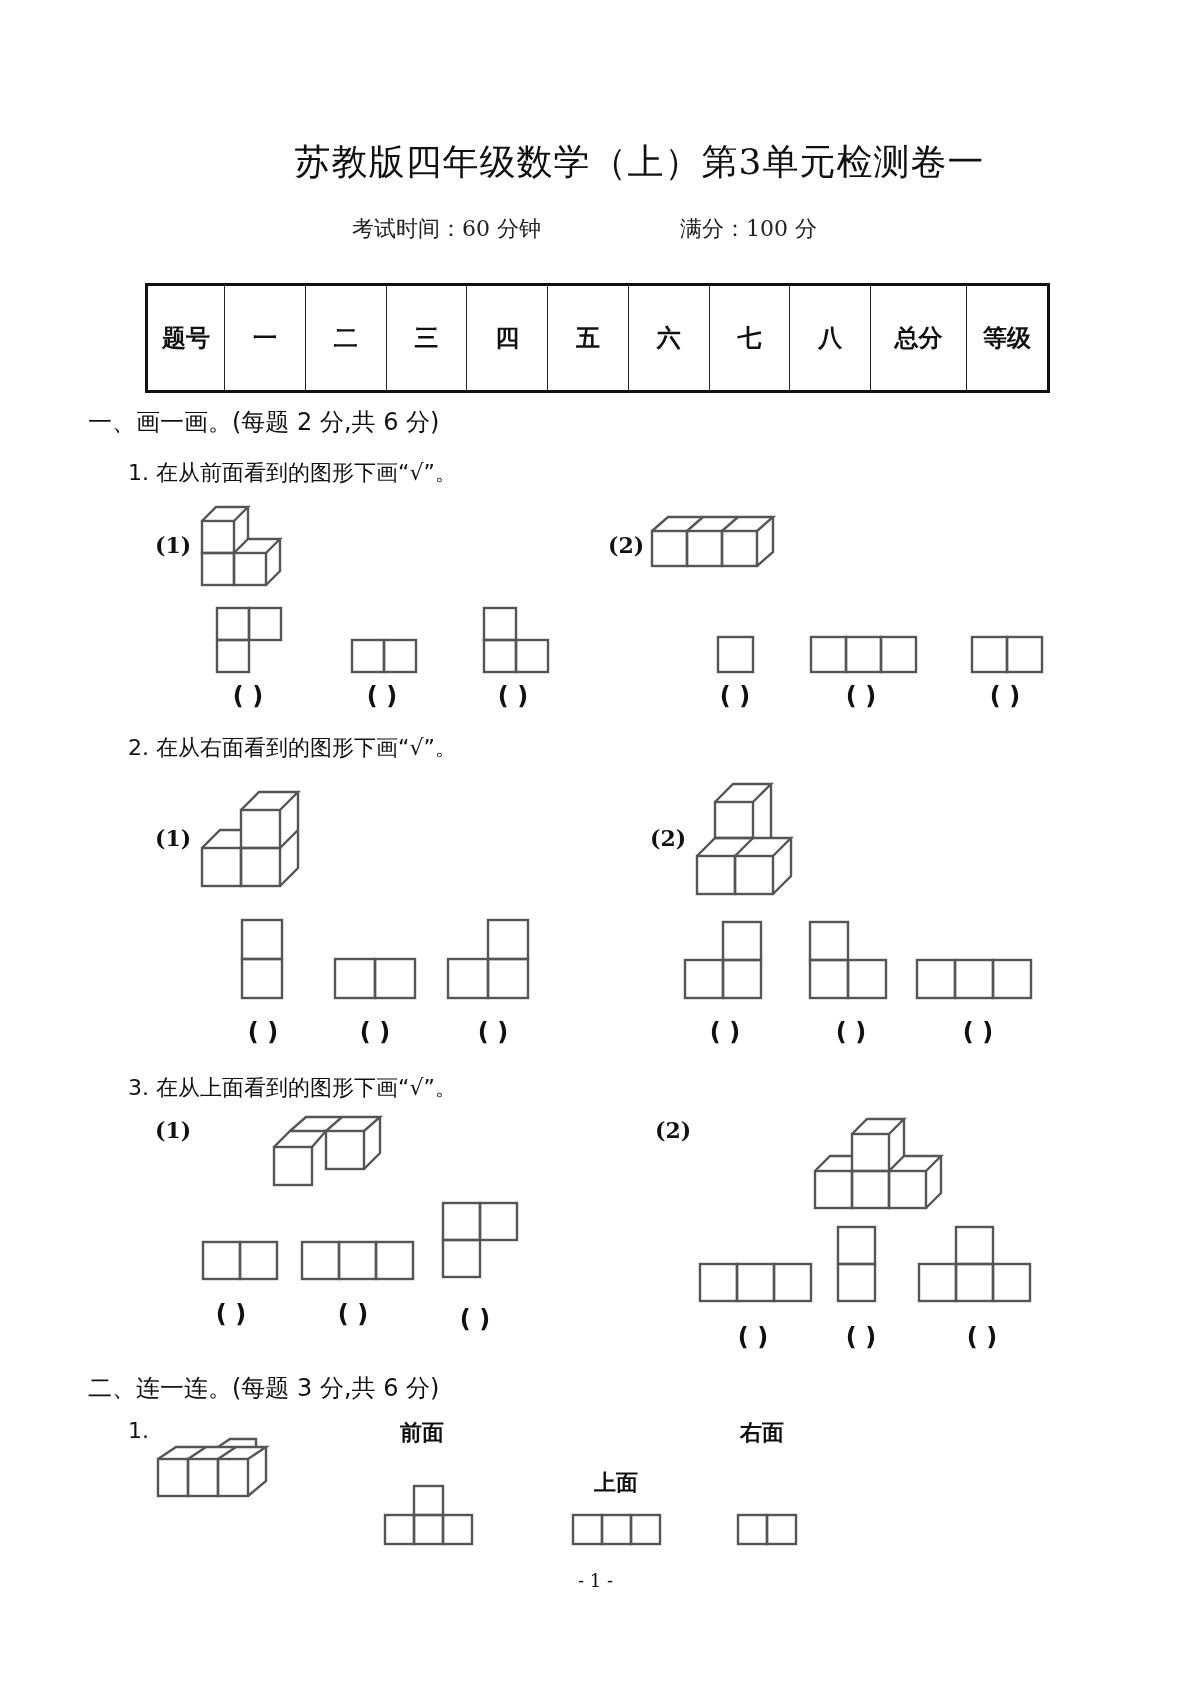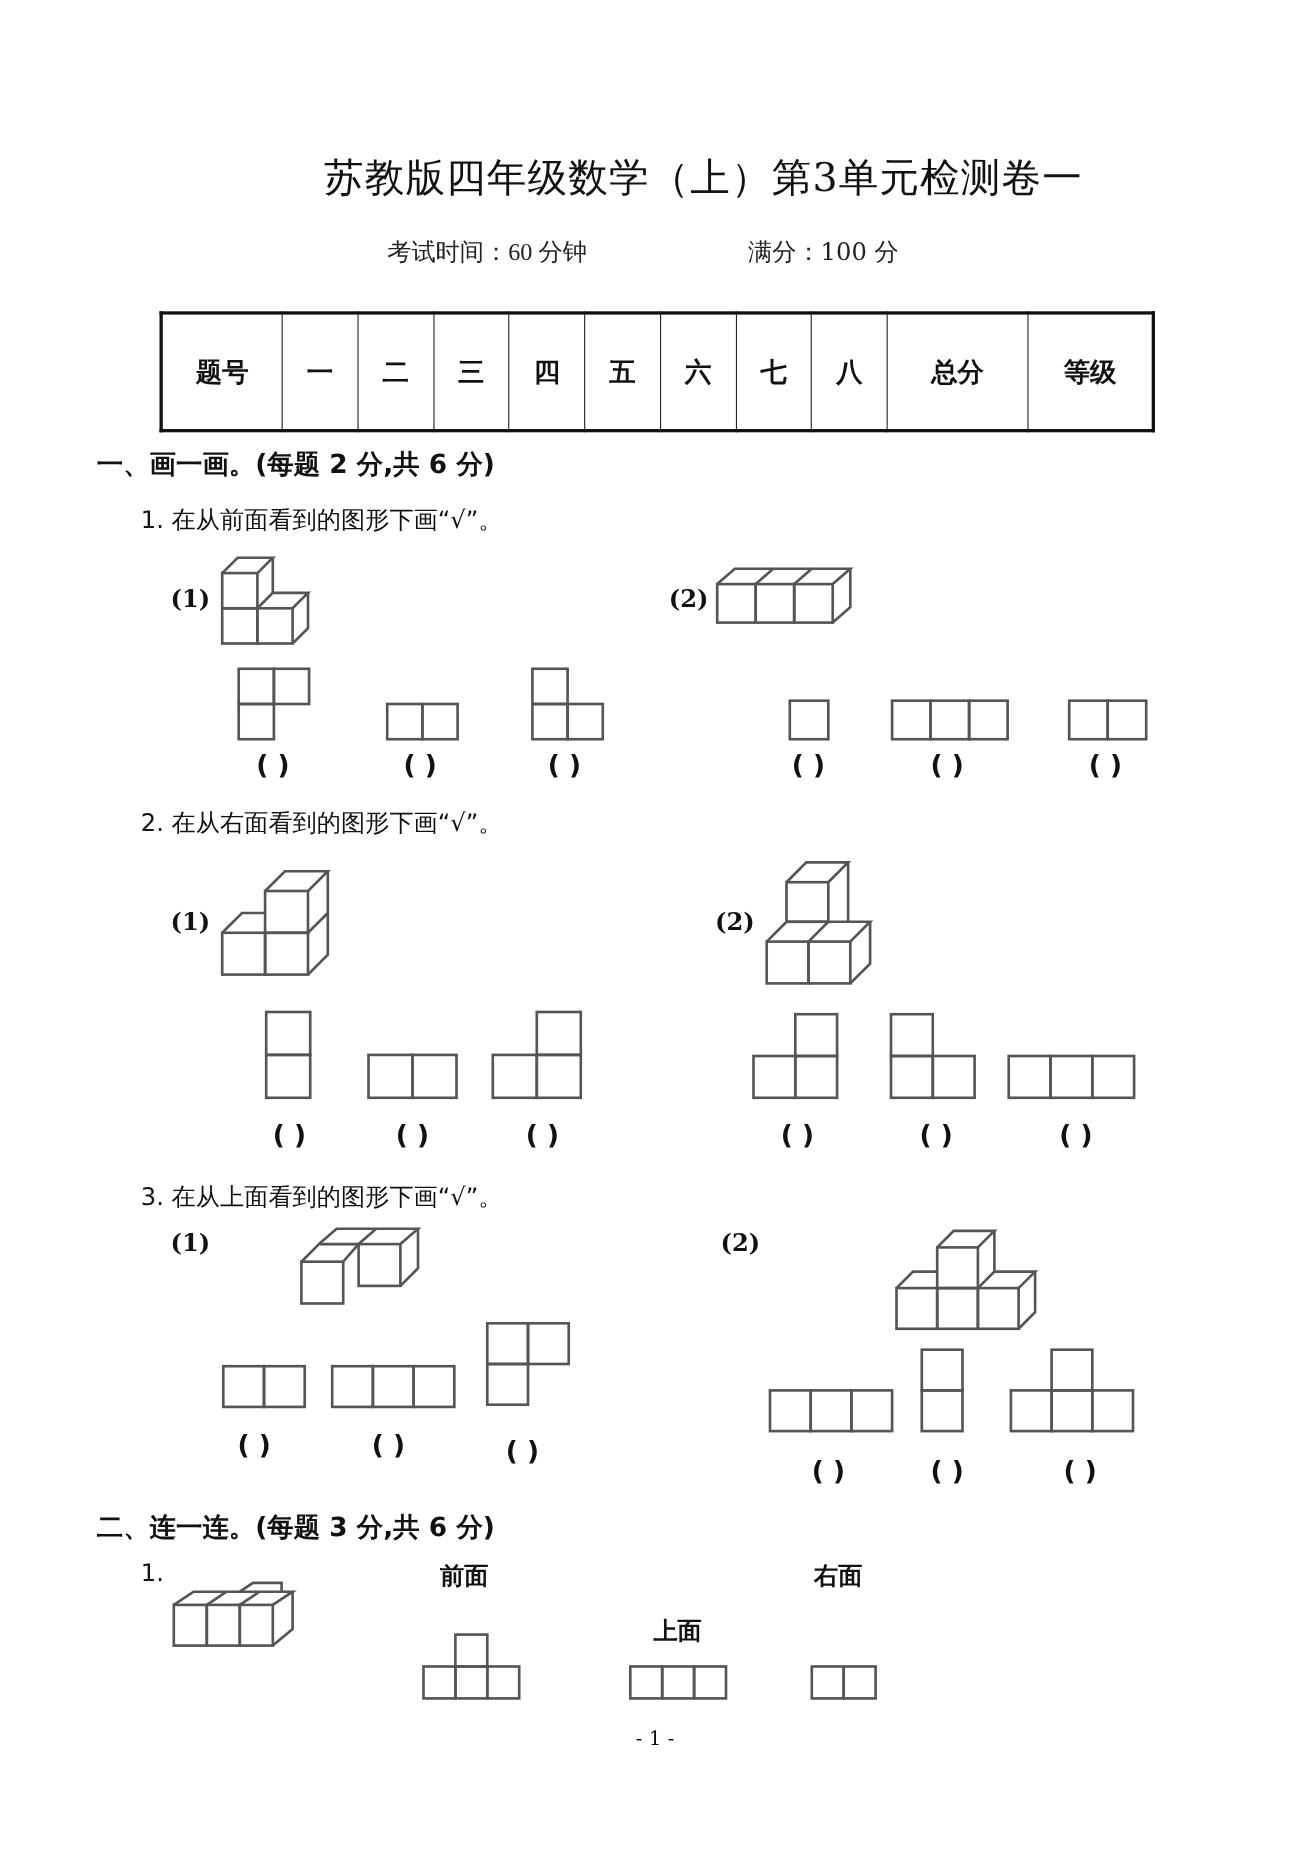--- a/index.html
+++ b/index.html
@@ -4,37 +4,37 @@
 <style>
   html, body { margin: 0; padding: 0; background: #ffffff; }
   body { width: 1191px; height: 1684px; position: relative; overflow: hidden;
          font-family: "DejaVu Sans", "Liberation Sans", sans-serif; color: #111; }
   .abs { position: absolute; }
   .title { left: 0; width: 1191px; top: 138px; text-align: center; font-size: 36px;
            font-family: "DejaVu Serif", "Liberation Serif", serif; letter-spacing: 1px; color: #111; padding-left: 44px; }
   .subtitle { top: 214px; font-size: 22px; font-family: "DejaVu Serif", "Liberation Serif", serif; color: #222; }
   table.score { position: absolute; left: 145px; top: 283px; width: 905px; height: 110px;
                 border-collapse: collapse; border: 3px solid #111; }
-  table.score td { border: 1.5px solid #222; text-align: center; font-weight: bold; font-size: 24px; padding: 16px; }
+  table.score td { border: 1.5px solid #222; text-align: center; font-weight: bold; font-size: 24px; padding: 0; }
   table.score td.head { width: 76px; }
-  .sec { font-weight: bold; font-size: 24px; color: #111; }
+  .sec { font-weight: normal; font-size: 24px; color: #111; }
   .q { font-weight: normal; font-size: 22px; color: #111; }
   .lbl { font-weight: bold; font-size: 22px; font-family: "DejaVu Serif", "Liberation Serif", serif; }
   .paren { font-weight: bold; font-size: 24px; letter-spacing: 0; width: 70px; text-align: center; }
   svg.fig { position: absolute; overflow: visible; }
   svg.fig path, svg.fig rect, svg.fig line, svg.fig polyline, svg.fig polygon { fill: none; stroke: #555; stroke-width: 2.4; stroke-linejoin: miter; }
   .pageno { top: 1570px; left: 0; width: 1191px; text-align: center; font-size: 18px;
             font-family: "DejaVu Serif", "Liberation Serif", serif; }
   .view-lbl { font-weight: bold; font-size: 22px; }
 </style>
 </head>
 <body>
 
 <div class="abs title">苏教版四年级数学（上）第3单元检测卷一</div>
-<div class="abs subtitle" style="left:352px;font-family:Liberation Serif, serif;">考试时间：60 分钟</div>
+<div class="abs subtitle" style="left:352px;">考试时间：60 分钟</div>
 <div class="abs subtitle" style="left:680px;">满分：100 分</div>
 
 <table class="score">
   <tbody>
       <tr>
     <td class="head">题号</td>
     <td>一</td>
     <td>二</td>
     <td>三</td>
     <td>四</td>

